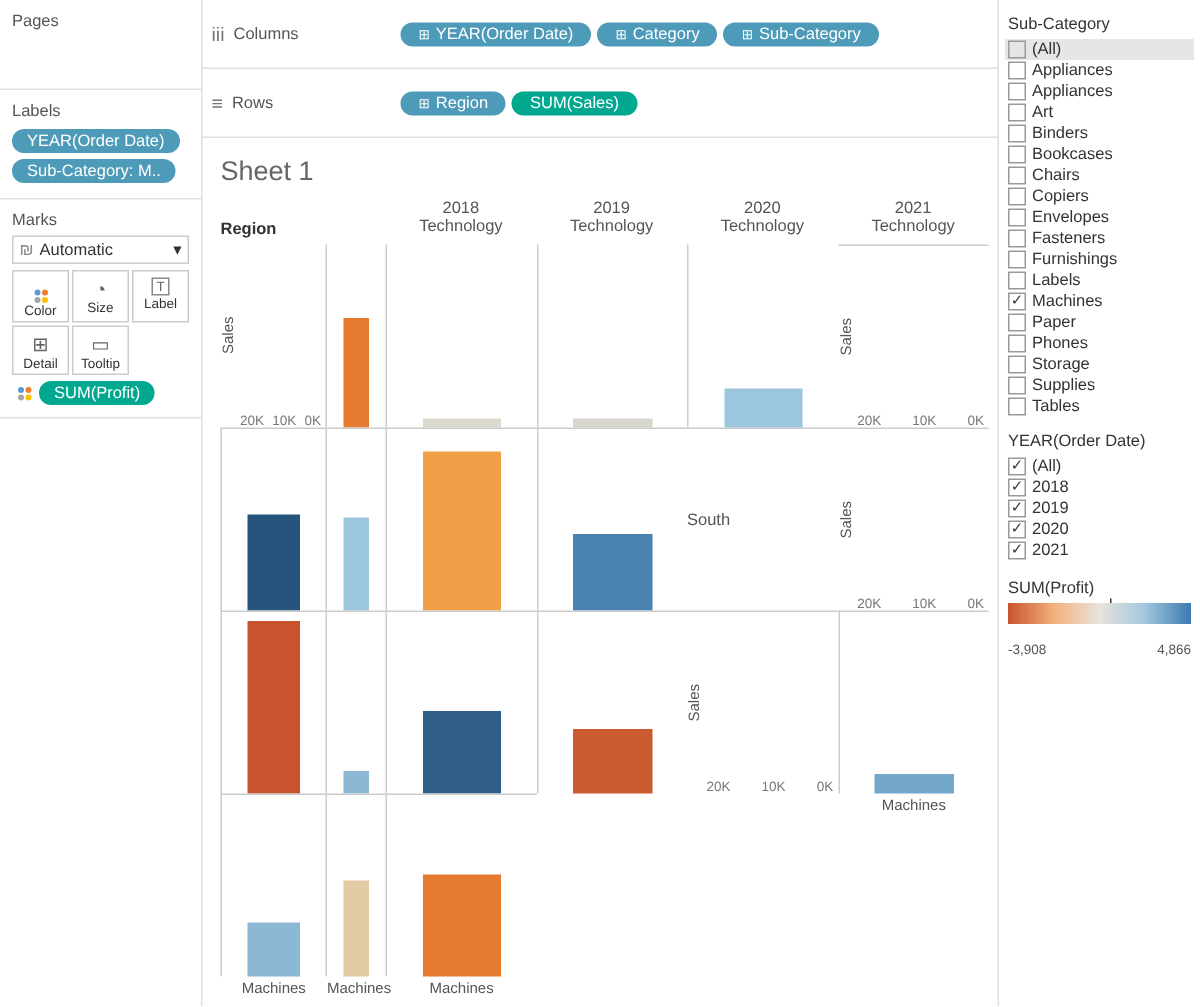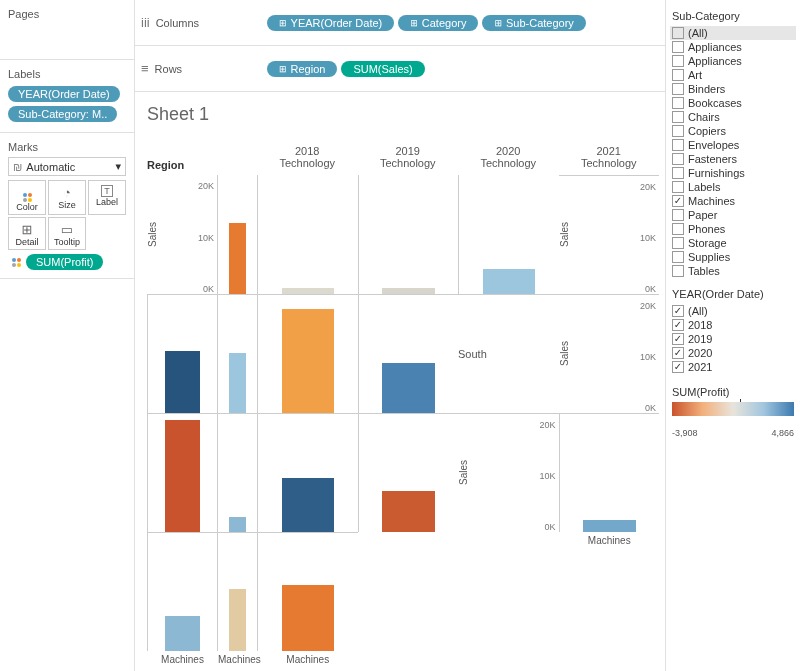--- a/index.html
+++ b/index.html
@@ -111,21 +111,21 @@
     flex: 1;
     display: flex;
     padding: 12px 6px 6px 12px;
     flex-direction: column;
     overflow: hidden;
   }
   .sheet-title {
     font-size: 18px;
     color: #666;
     font-weight: 300;
-    margin-bottom: 18px;
+    margin-bottom: 6px;
   }
   .chart-headers {
     text-align: center;
     font-size: 11px;
     color: #555;
     margin-bottom: 2px;
   }
   .chart-grid {
     flex: 1;
     display: grid;
@@ -141,21 +141,21 @@
   .y-axis {
     display: flex; border-top: 1px solid #ccc; position: relative;
   }
   .y-axis.first { border-top: none; }
   .y-axis-label {
     writing-mode: vertical-rl;
     transform: rotate(180deg);
     font-size: 10px; color: #555; align-self: center; margin-right: 2px;
   }
   .y-ticks {
-    flex: 1; display: flex; flex-direction: column; justify-content: space-between; align-items: flex-end; font-size: 9px; color: #777; padding: 6px 3px 0 0;
+    flex: 1; display: flex; flex-direction: row; justify-content: space-between; align-items: flex-end; font-size: 9px; color: #777; padding: 6px 3px 0 0;
   }
   .cell {
     border-left: 1px solid #ccc;
     border-top: 1px solid #ccc;
     position: relative;
     display: flex;
     align-items: flex-end;
     justify-content: center;
     padding: 6px 6px 0 6px;
   }

